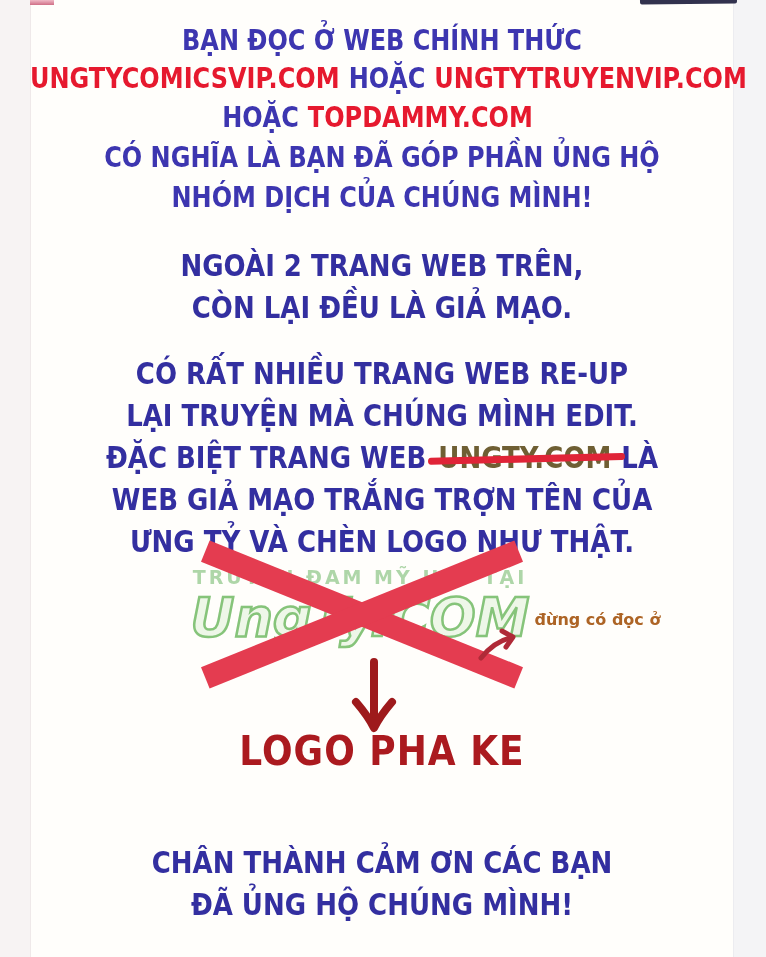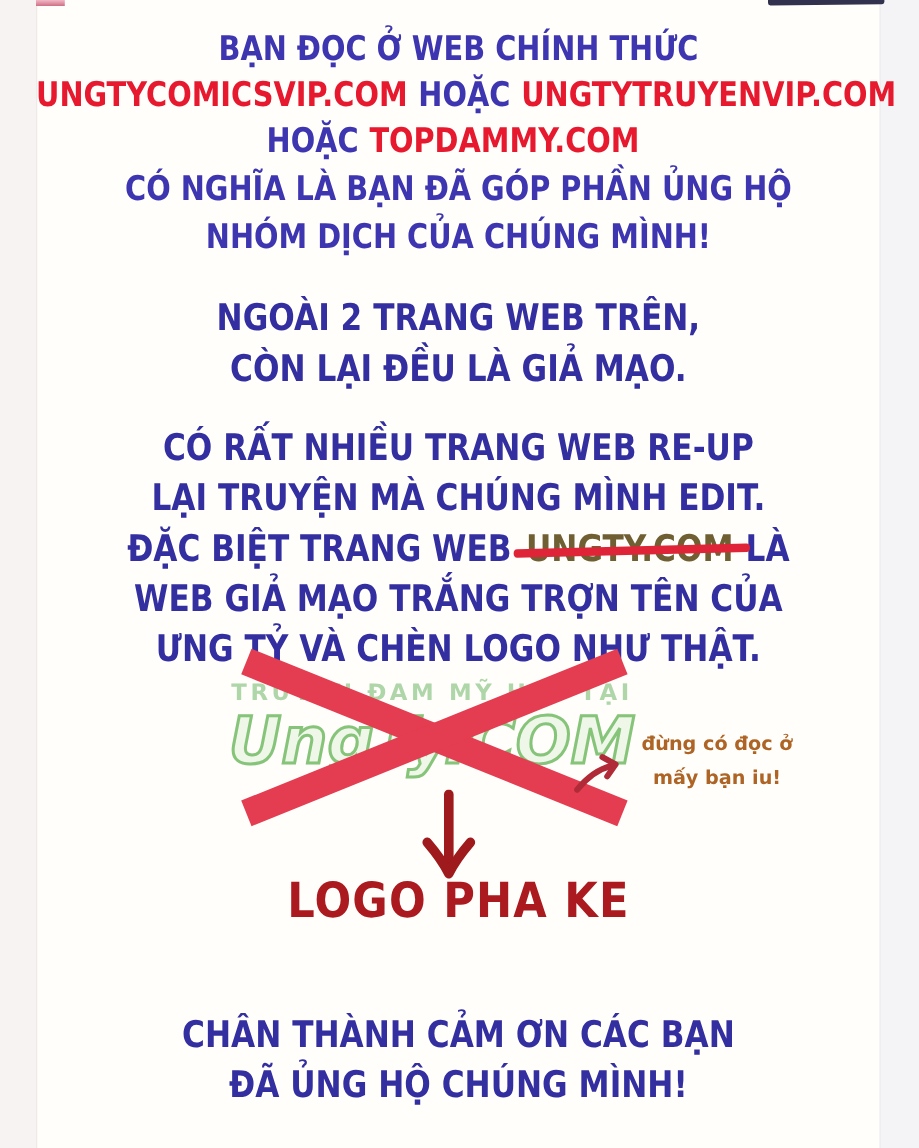--- a/index.html
+++ b/index.html
@@ -120,21 +120,20 @@
   <div class="cross-arm a"></div>
   <div class="cross-arm b"></div>
 
   <svg class="arrow-curve" width="44" height="36" viewBox="0 0 44 36">
     <path d="M3 30 Q16 14 32 10" fill="none" stroke="#b02a37" stroke-width="5" stroke-linecap="round"></path>
     <path d="M24 3 L35 9 L28 19" fill="none" stroke="#b02a37" stroke-width="5" stroke-linecap="round" stroke-linejoin="round"></path>
   </svg>
 
   <div class="note">
     <div>đừng có đọc ở</div>
-    <div>mấy bạn iu!</div>
   </div>
 
   <svg class="arrow-down" width="62" height="80" viewBox="0 0 62 80">
     <path d="M31 4 L31 62" fill="none" stroke="#9e1a1c" stroke-width="8" stroke-linecap="round"></path>
     <path d="M13 44 Q25 58 31 70 Q37 58 49 44" fill="none" stroke="#9e1a1c" stroke-width="8" stroke-linecap="round" stroke-linejoin="round"></path>
   </svg>
 
   <div class="label-phake">LOGO PHA KE</div>
 
   <div class="txt body-blue" style="top:845px">CHÂN THÀNH CẢM ƠN CÁC BẠN</div>

